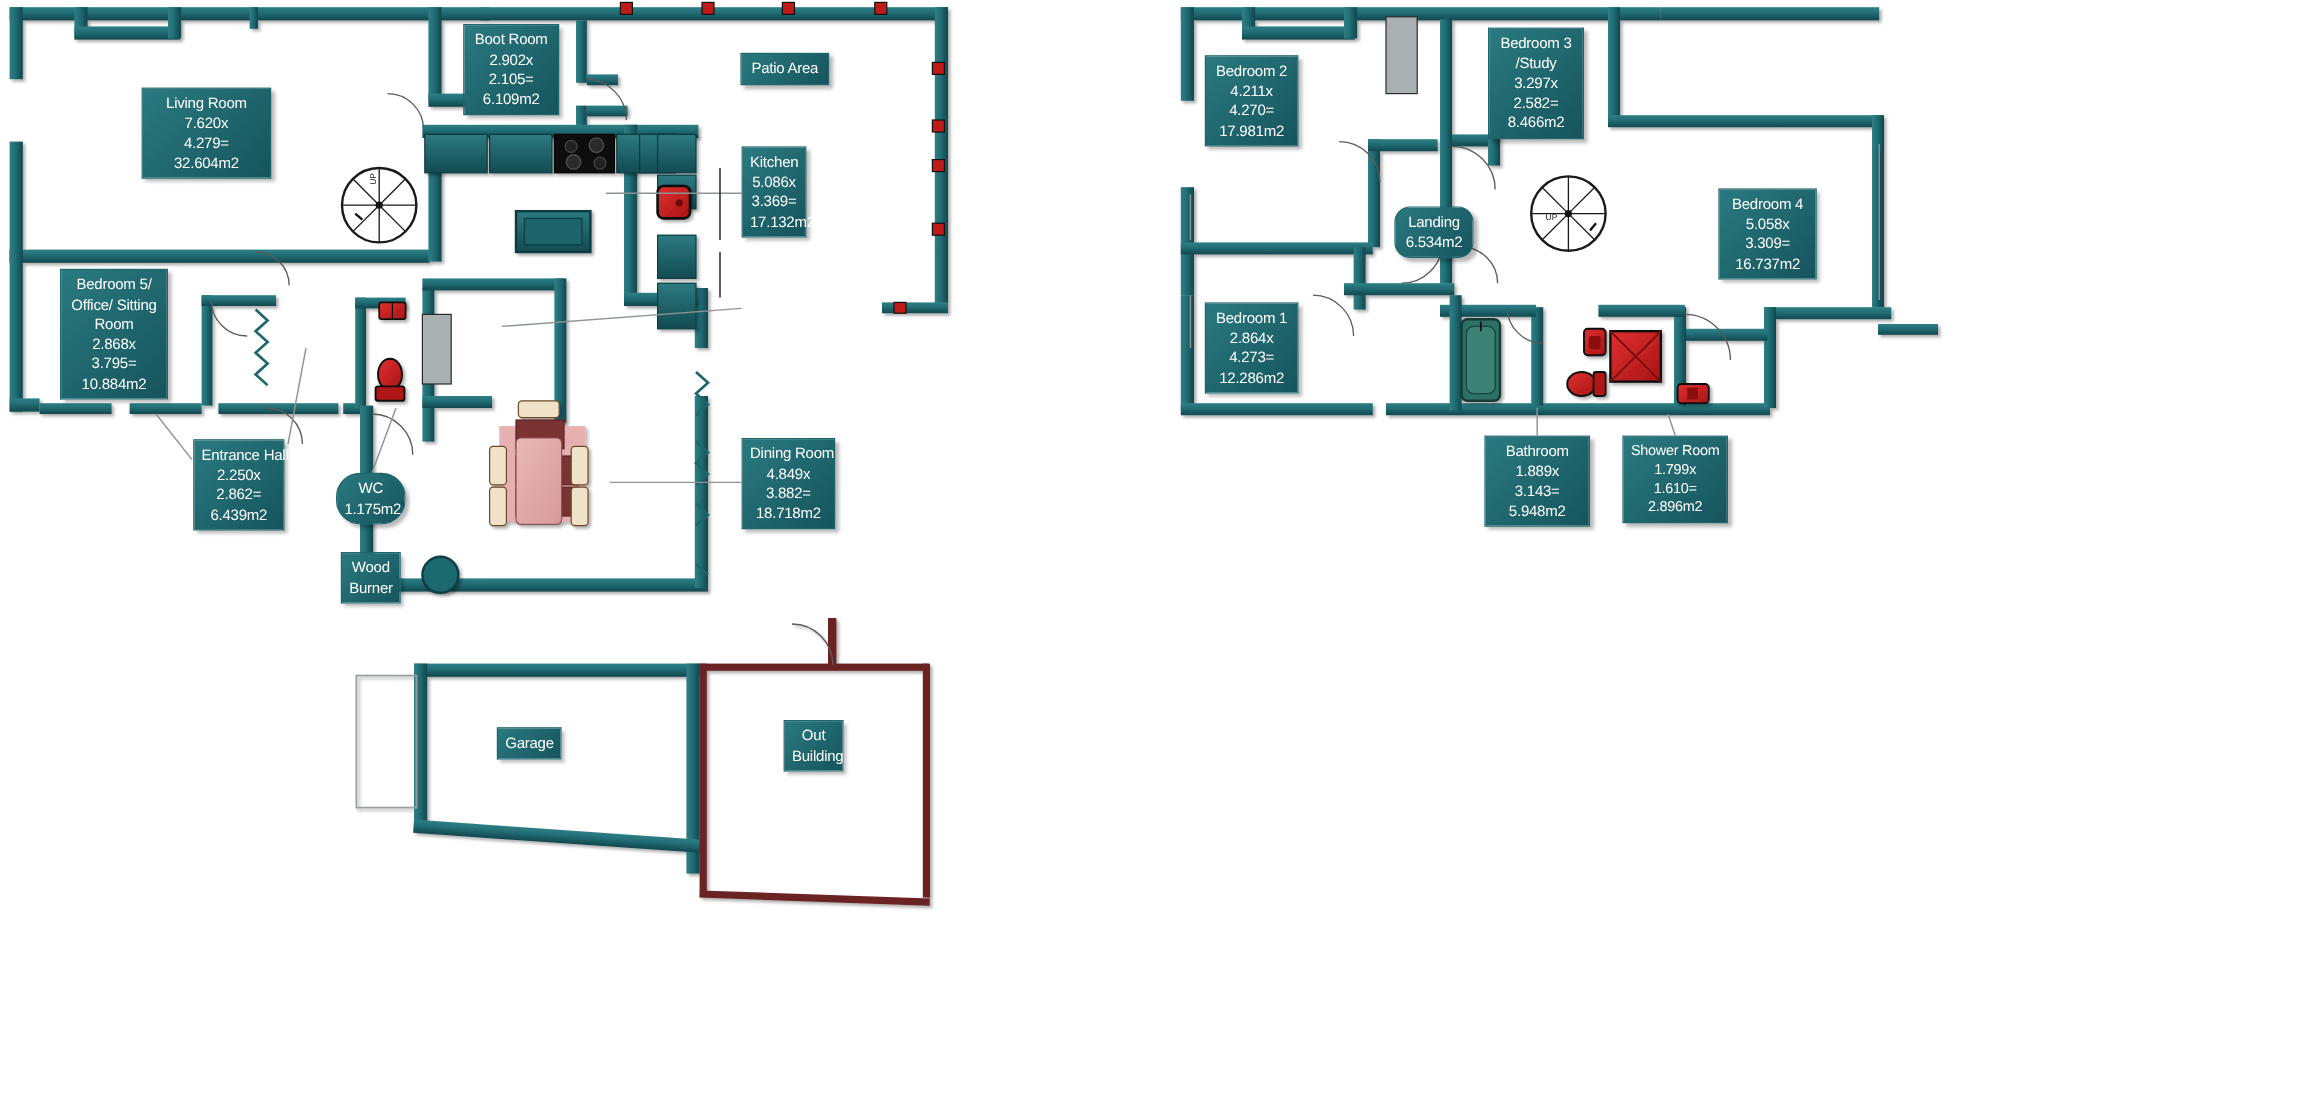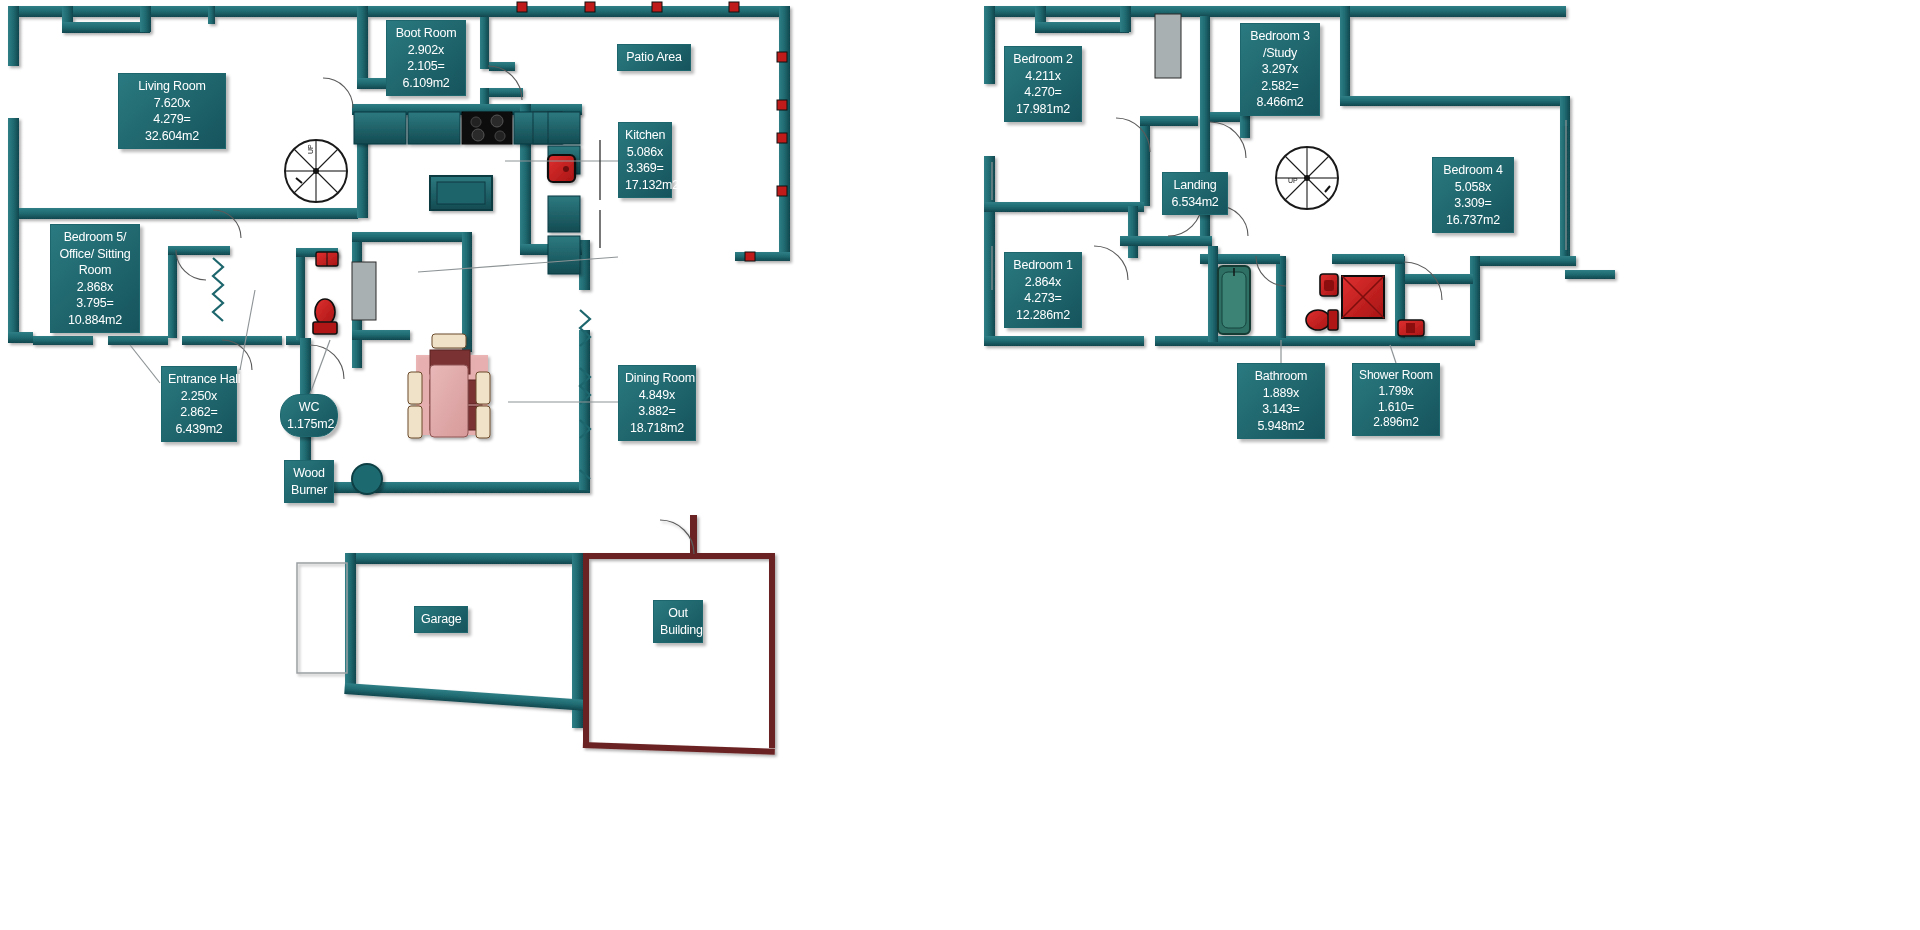--- a/index.html
+++ b/index.html
@@ -433,21 +433,21 @@
   <span class="ln">8.466m2</span>
 </div>
 
 <div class="label" style="left:1432px;top:157px;width:82px;">
   <span class="ln">Bedroom 4</span>
   <span class="ln">5.058x</span>
   <span class="ln">3.309=</span>
   <span class="ln">16.737m2</span>
 </div>
 
-<div class="label" style="left:1162px;top:172px;width:66px;">
+<div class="label" style="left:1162px;top:172px;width:66px;border-radius:13px;">
   <span class="ln">Landing</span>
   <span class="ln">6.534m2</span>
 </div>
 
 <div class="label" style="left:1004px;top:252px;width:78px;">
   <span class="ln">Bedroom 1</span>
   <span class="ln">2.864x</span>
   <span class="ln">4.273=</span>
   <span class="ln">12.286m2</span>
 </div>

